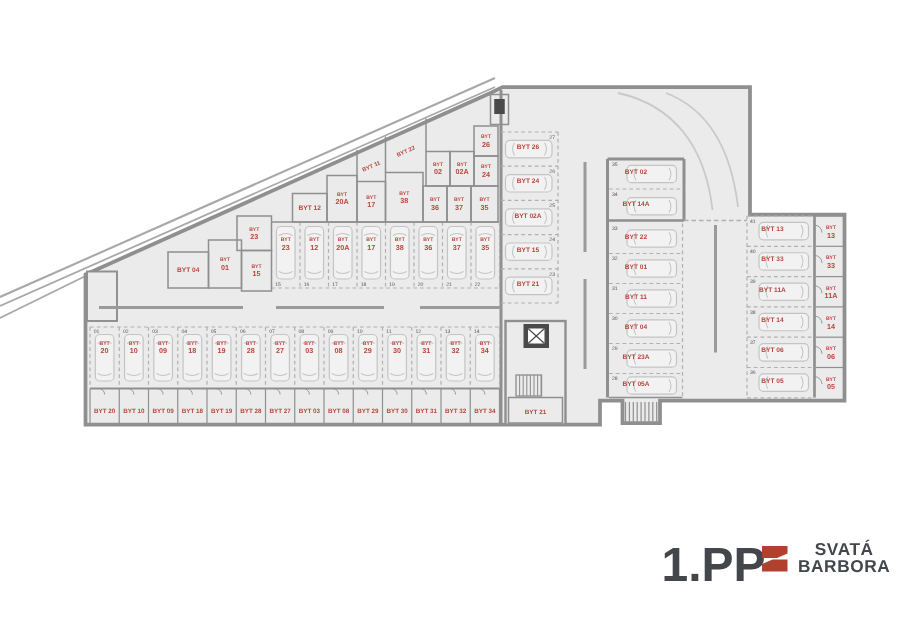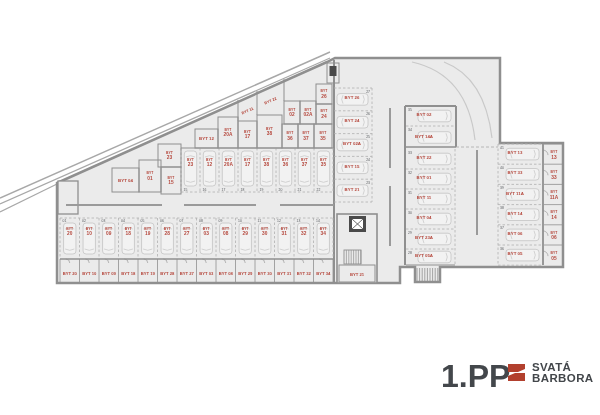--- a/index.html
+++ b/index.html
@@ -833,17 +833,17 @@
     </g>
   </svg>
 
 <div id="floorLabel" style="color: rgb(67, 71, 75); text-align: right;">1.PP</div>
 
 <div id="brand">
   <svg width="22" height="23" viewBox="0 0 22 23">
     <path id="brandGlyphTop" d="M3,3 H20 V8 L13,11 H3 Z" fill="#b2402e"></path>
     <path id="brandGlyphBot" d="M20,20 H3 V15 L10,12 H20 Z" fill="#b2402e"></path>
   </svg>
-  <div id="brandText" style="color: rgb(67, 71, 75);">
+  <div id="brandText" style="color: rgb(67, 71, 75); text-align: center;">
     <span>SVATÁ</span>
     <span>BARBORA</span>
   </div>
 </div>
 
 </body></html>

